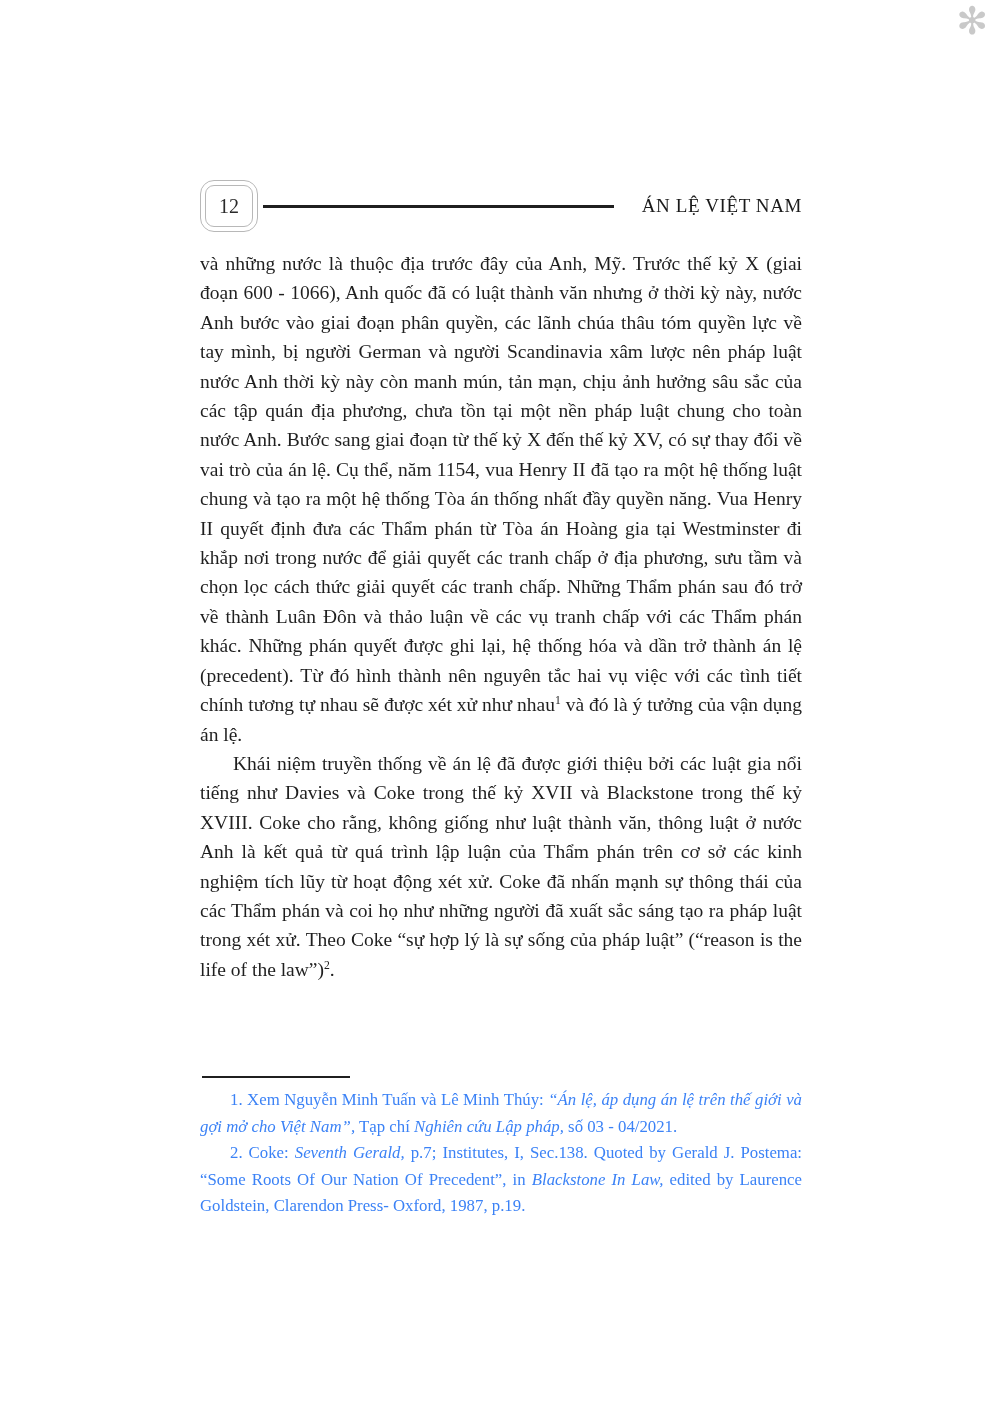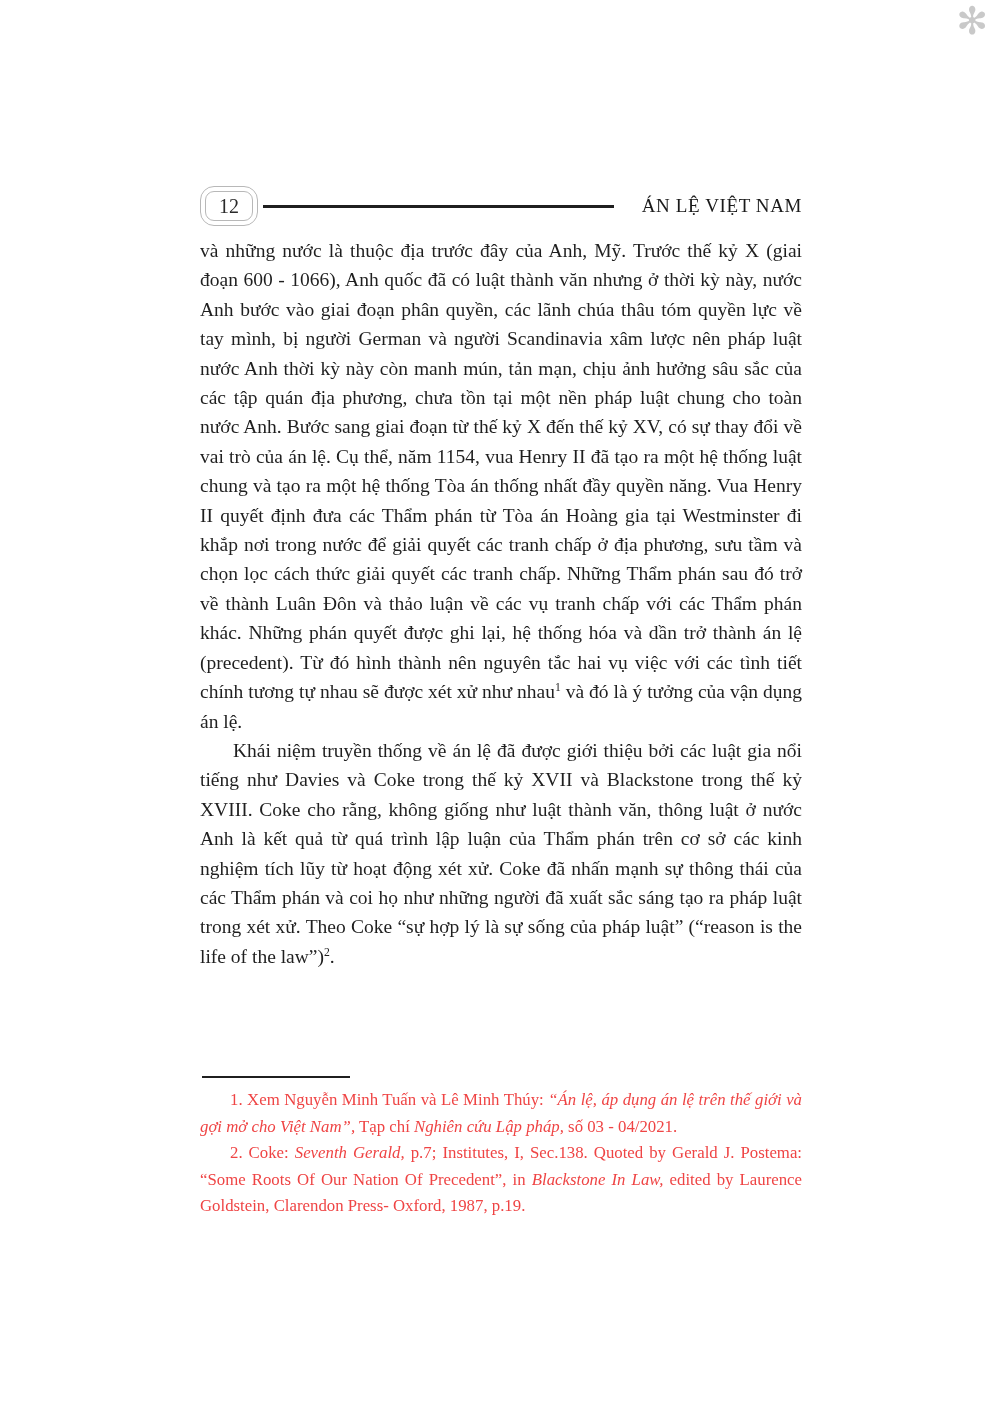--- a/index.html
+++ b/index.html
@@ -27,21 +27,21 @@
     left: 200px;
     top: 180px;
     width: 602px;
     height: 52px;
     display: flex;
     align-items: center;
   }
   .pagenum-box {
     flex: none;
     width: 58px;
-    height: 40px;
+    height: 52px;
     border: 1.5px solid #b8b8b8;
     border-radius: 14px;
     padding: 4px;
     box-sizing: border-box;
     background: #ffffff;
   }
   .pagenum-inner {
     width: 100%;
     height: 100%;
     border: 1.5px solid #b8b8b8;
@@ -64,21 +64,21 @@
     flex: none;
     font-weight: normal;
     font-size: 19px;
     letter-spacing: 0.6px;
     white-space: nowrap;
     color: #1a1a1a;
   }
   .body-text {
     position: absolute;
     left: 200px;
-    top: 236px;
+    top: 249px;
     width: 602px;
   }
   .para {
     margin: 0;
     font-size: 19.5px;
     line-height: 29.4px;
     text-align: justify;
     color: #1f1f1f;
   }
   .para.indent { text-indent: 33px; }
@@ -98,21 +98,21 @@
     height: 0;
     border-top: 2.5px solid #1f1f1f;
     margin: 0 0 9px 2px;
   }
   .fn {
     margin: 0;
     font-size: 16.8px;
     line-height: 26.6px;
     text-align: justify;
     text-indent: 30px;
-    color: #ef4444;
+    color: #3b82f6;
   }
   .fn em { font-style: italic; }
 </style>
 </head>
 <body>
 
 <div class="page">
 
   <span class="flower">✻</span>
 

